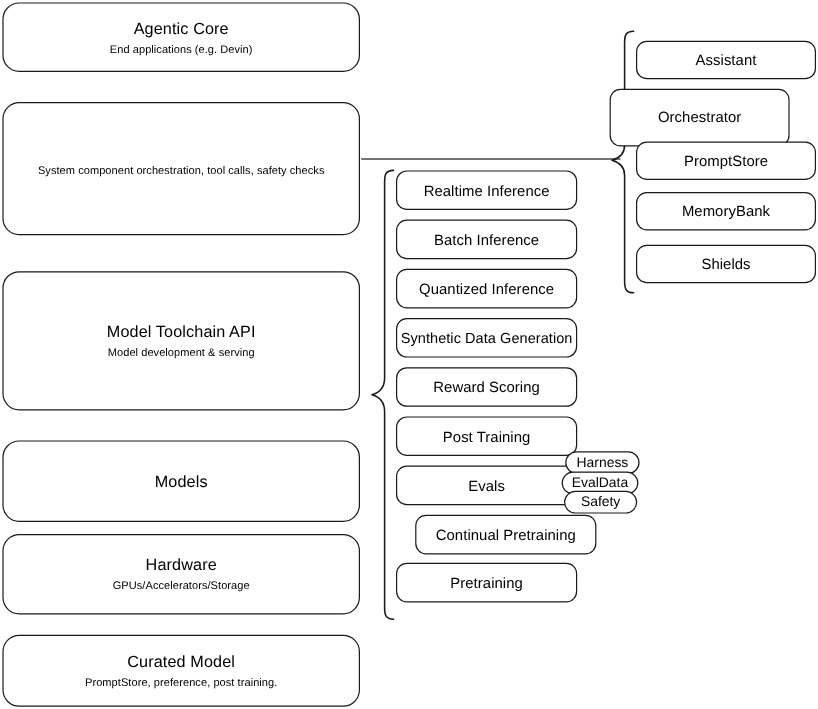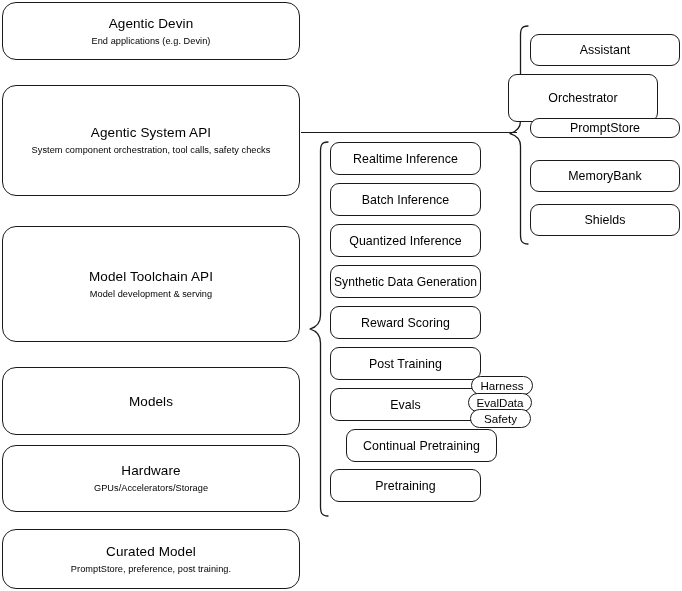--- a/index.html
+++ b/index.html
@@ -92,26 +92,25 @@
     stroke: #1a1a1a;
     stroke-width: 1.3;
     stroke-linecap: round;
     stroke-linejoin: round;
   }
 </style>
 </head>
 <body>
 
 <div class="card" style="left:2px; top:2px; width:298px; height:58px;">
-  <div class="title">Agentic Devin</div>
+  <div class="title">Agentic Core</div>
   <div class="subtitle">End applications (e.g. Devin)</div>
 </div>
 
 <div class="card" style="left:2px; top:85px; width:298px; height:111px;">
-  <div class="title">Agentic System API</div>
   <div class="subtitle">System component orchestration, tool calls, safety checks</div>
 </div>
 
 <div class="card" style="left:2px; top:226px; width:298px; height:116px;">
   <div class="title">Model Toolchain API</div>
   <div class="subtitle">Model development &amp; serving</div>
 </div>
 
 <div class="card" style="left:2px; top:367px; width:298px; height:68px;">
   <div class="title">Models</div>
@@ -178,21 +177,21 @@
     <path d="M20 2 C13 2 12.5 6 12.5 12 L12.5 97 C12.5 104 9 107.5 2 109.5 C9 111.5 12.5 115 12.5 122 L12.5 210 C12.5 216 13 220 20 220"></path>
   </svg>
 </div>
 
 <div class="pillbox" style="left:530px; top:34px; width:150px; height:32px;">
   <span>Assistant</span>
 </div>
 <div class="pillbox" style="left:508px; top:74px; width:150px; height:48px;">
   <span>Orchestrator</span>
 </div>
-<div class="pillbox" style="left:530px; top:118px; width:150px; height:20px;">
+<div class="pillbox" style="left:530px; top:118px; width:150px; height:32px;">
   <span>PromptStore</span>
 </div>
 <div class="pillbox" style="left:530px; top:160px; width:150px; height:32px;">
   <span>MemoryBank</span>
 </div>
 <div class="pillbox" style="left:530px; top:204px; width:150px; height:32px;">
   <span>Shields</span>
 </div>
 
 </body></html>

